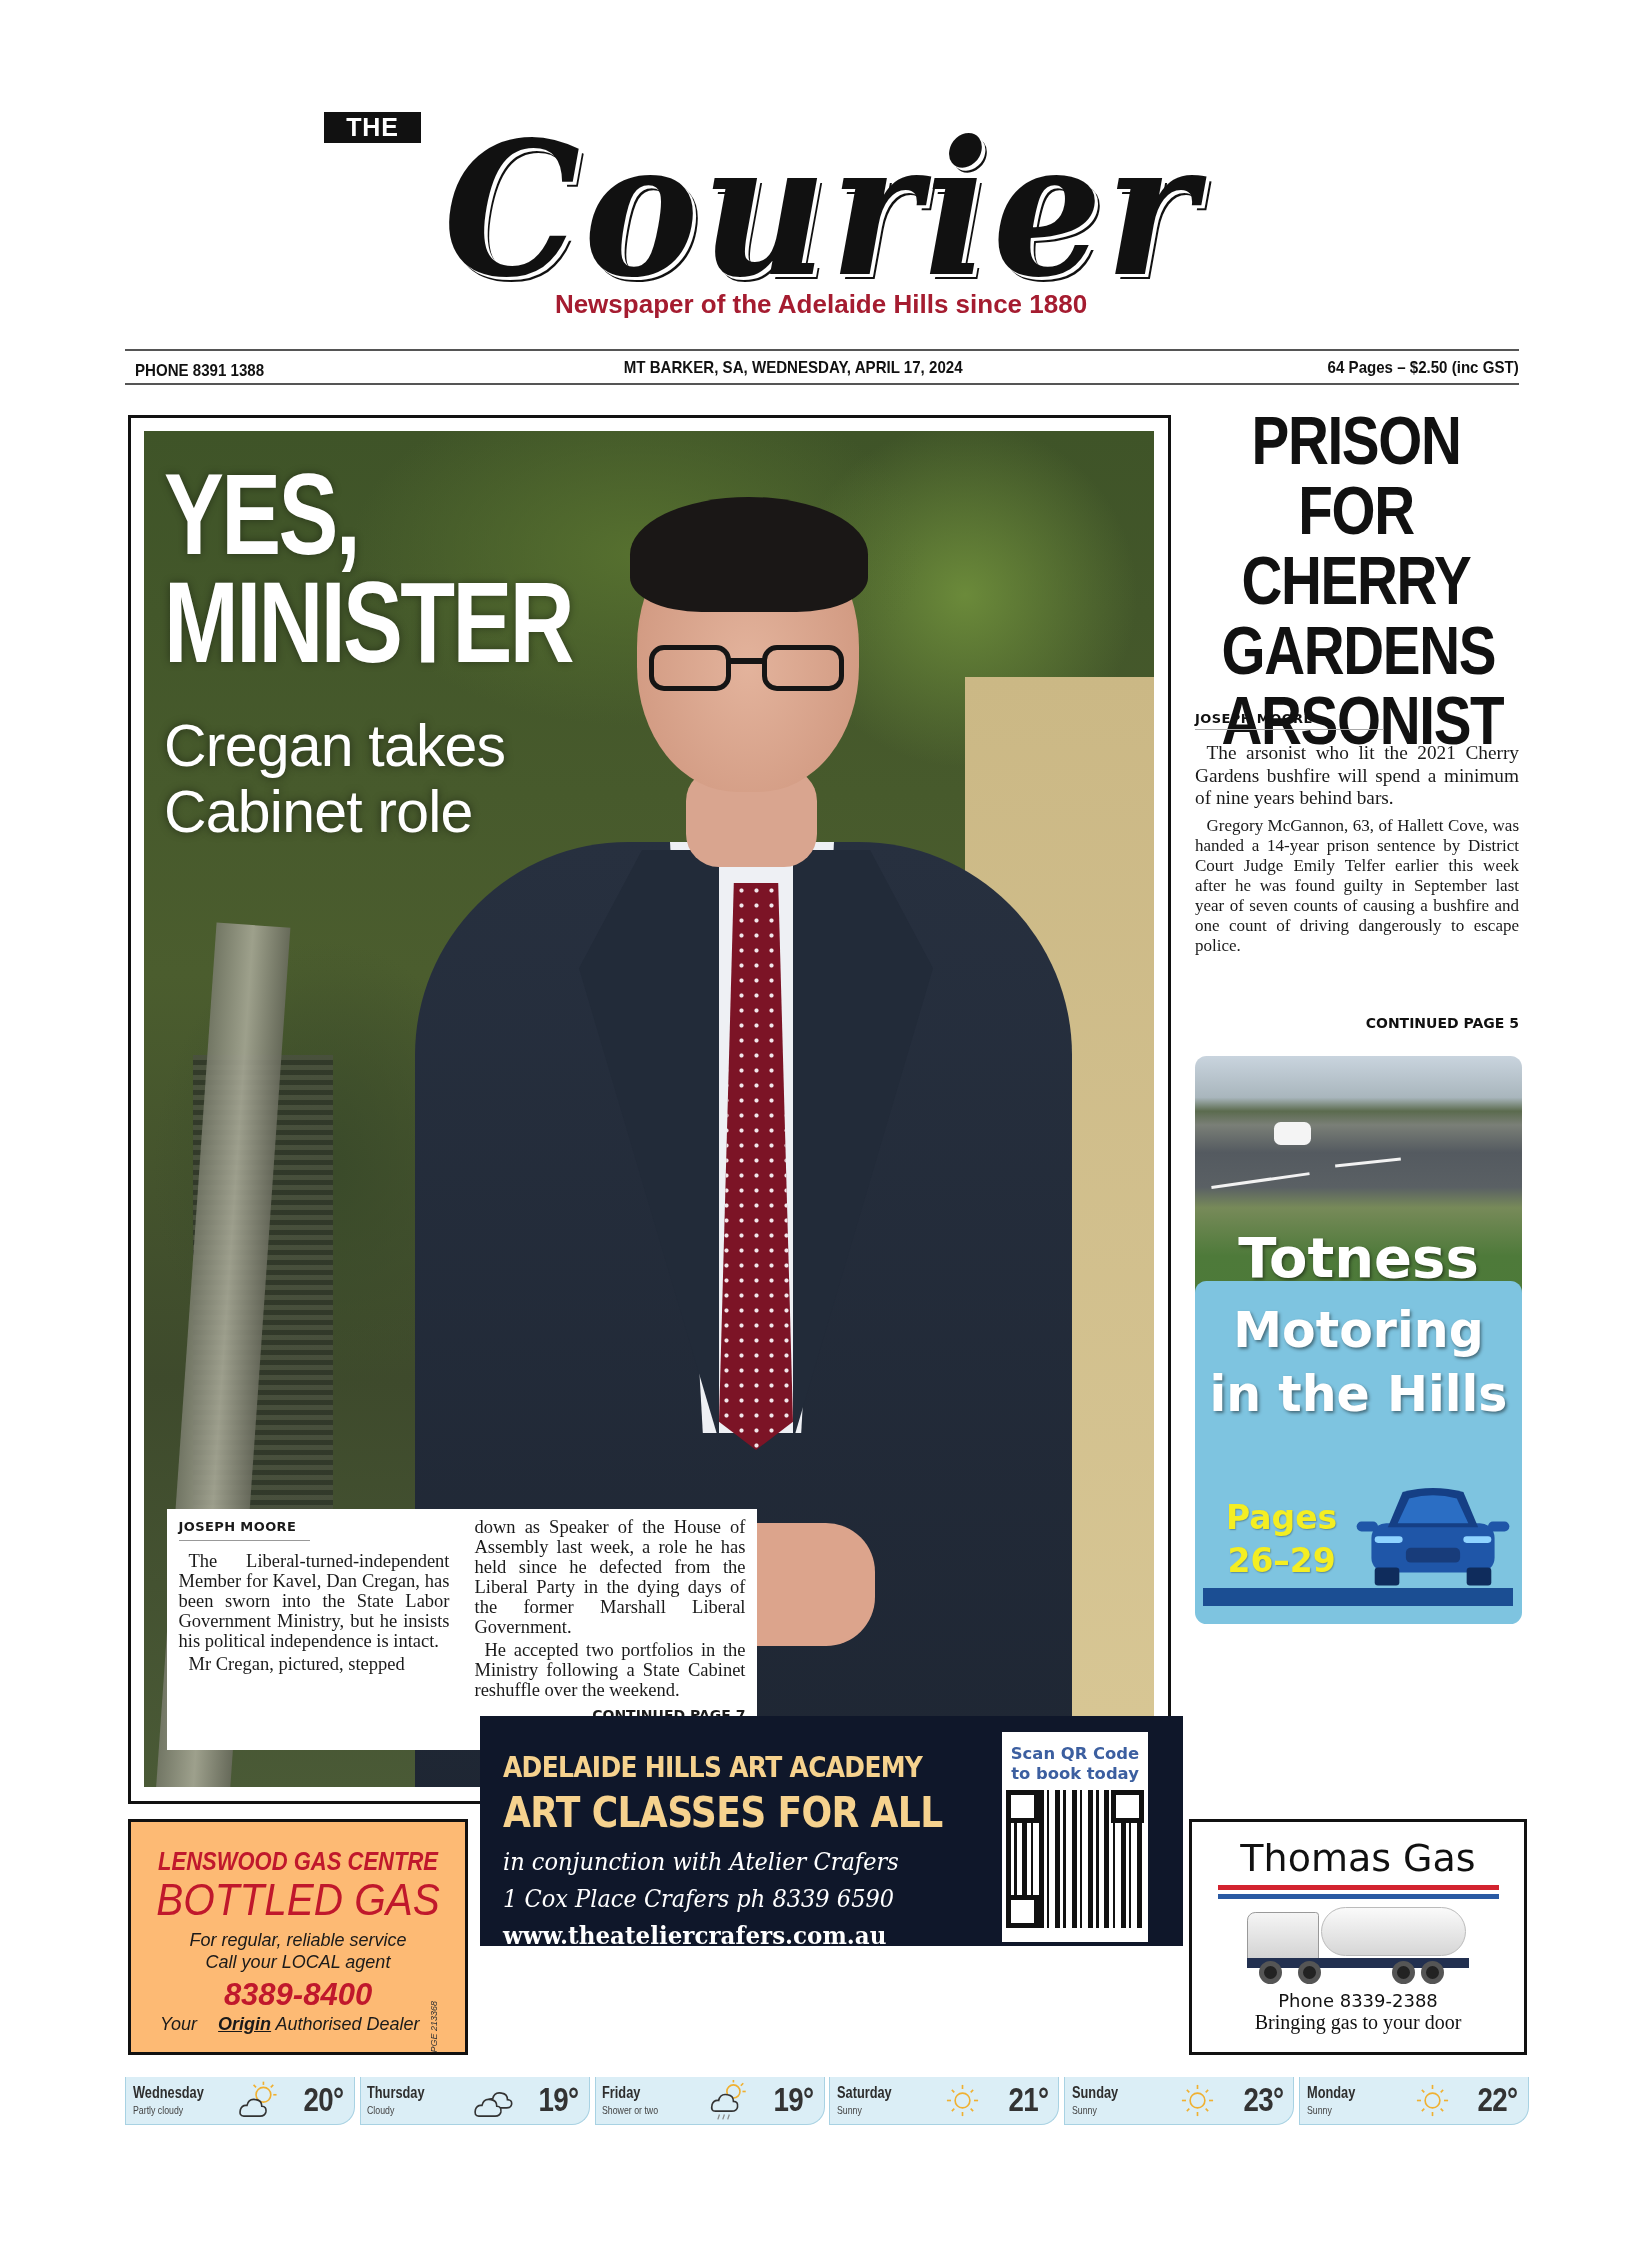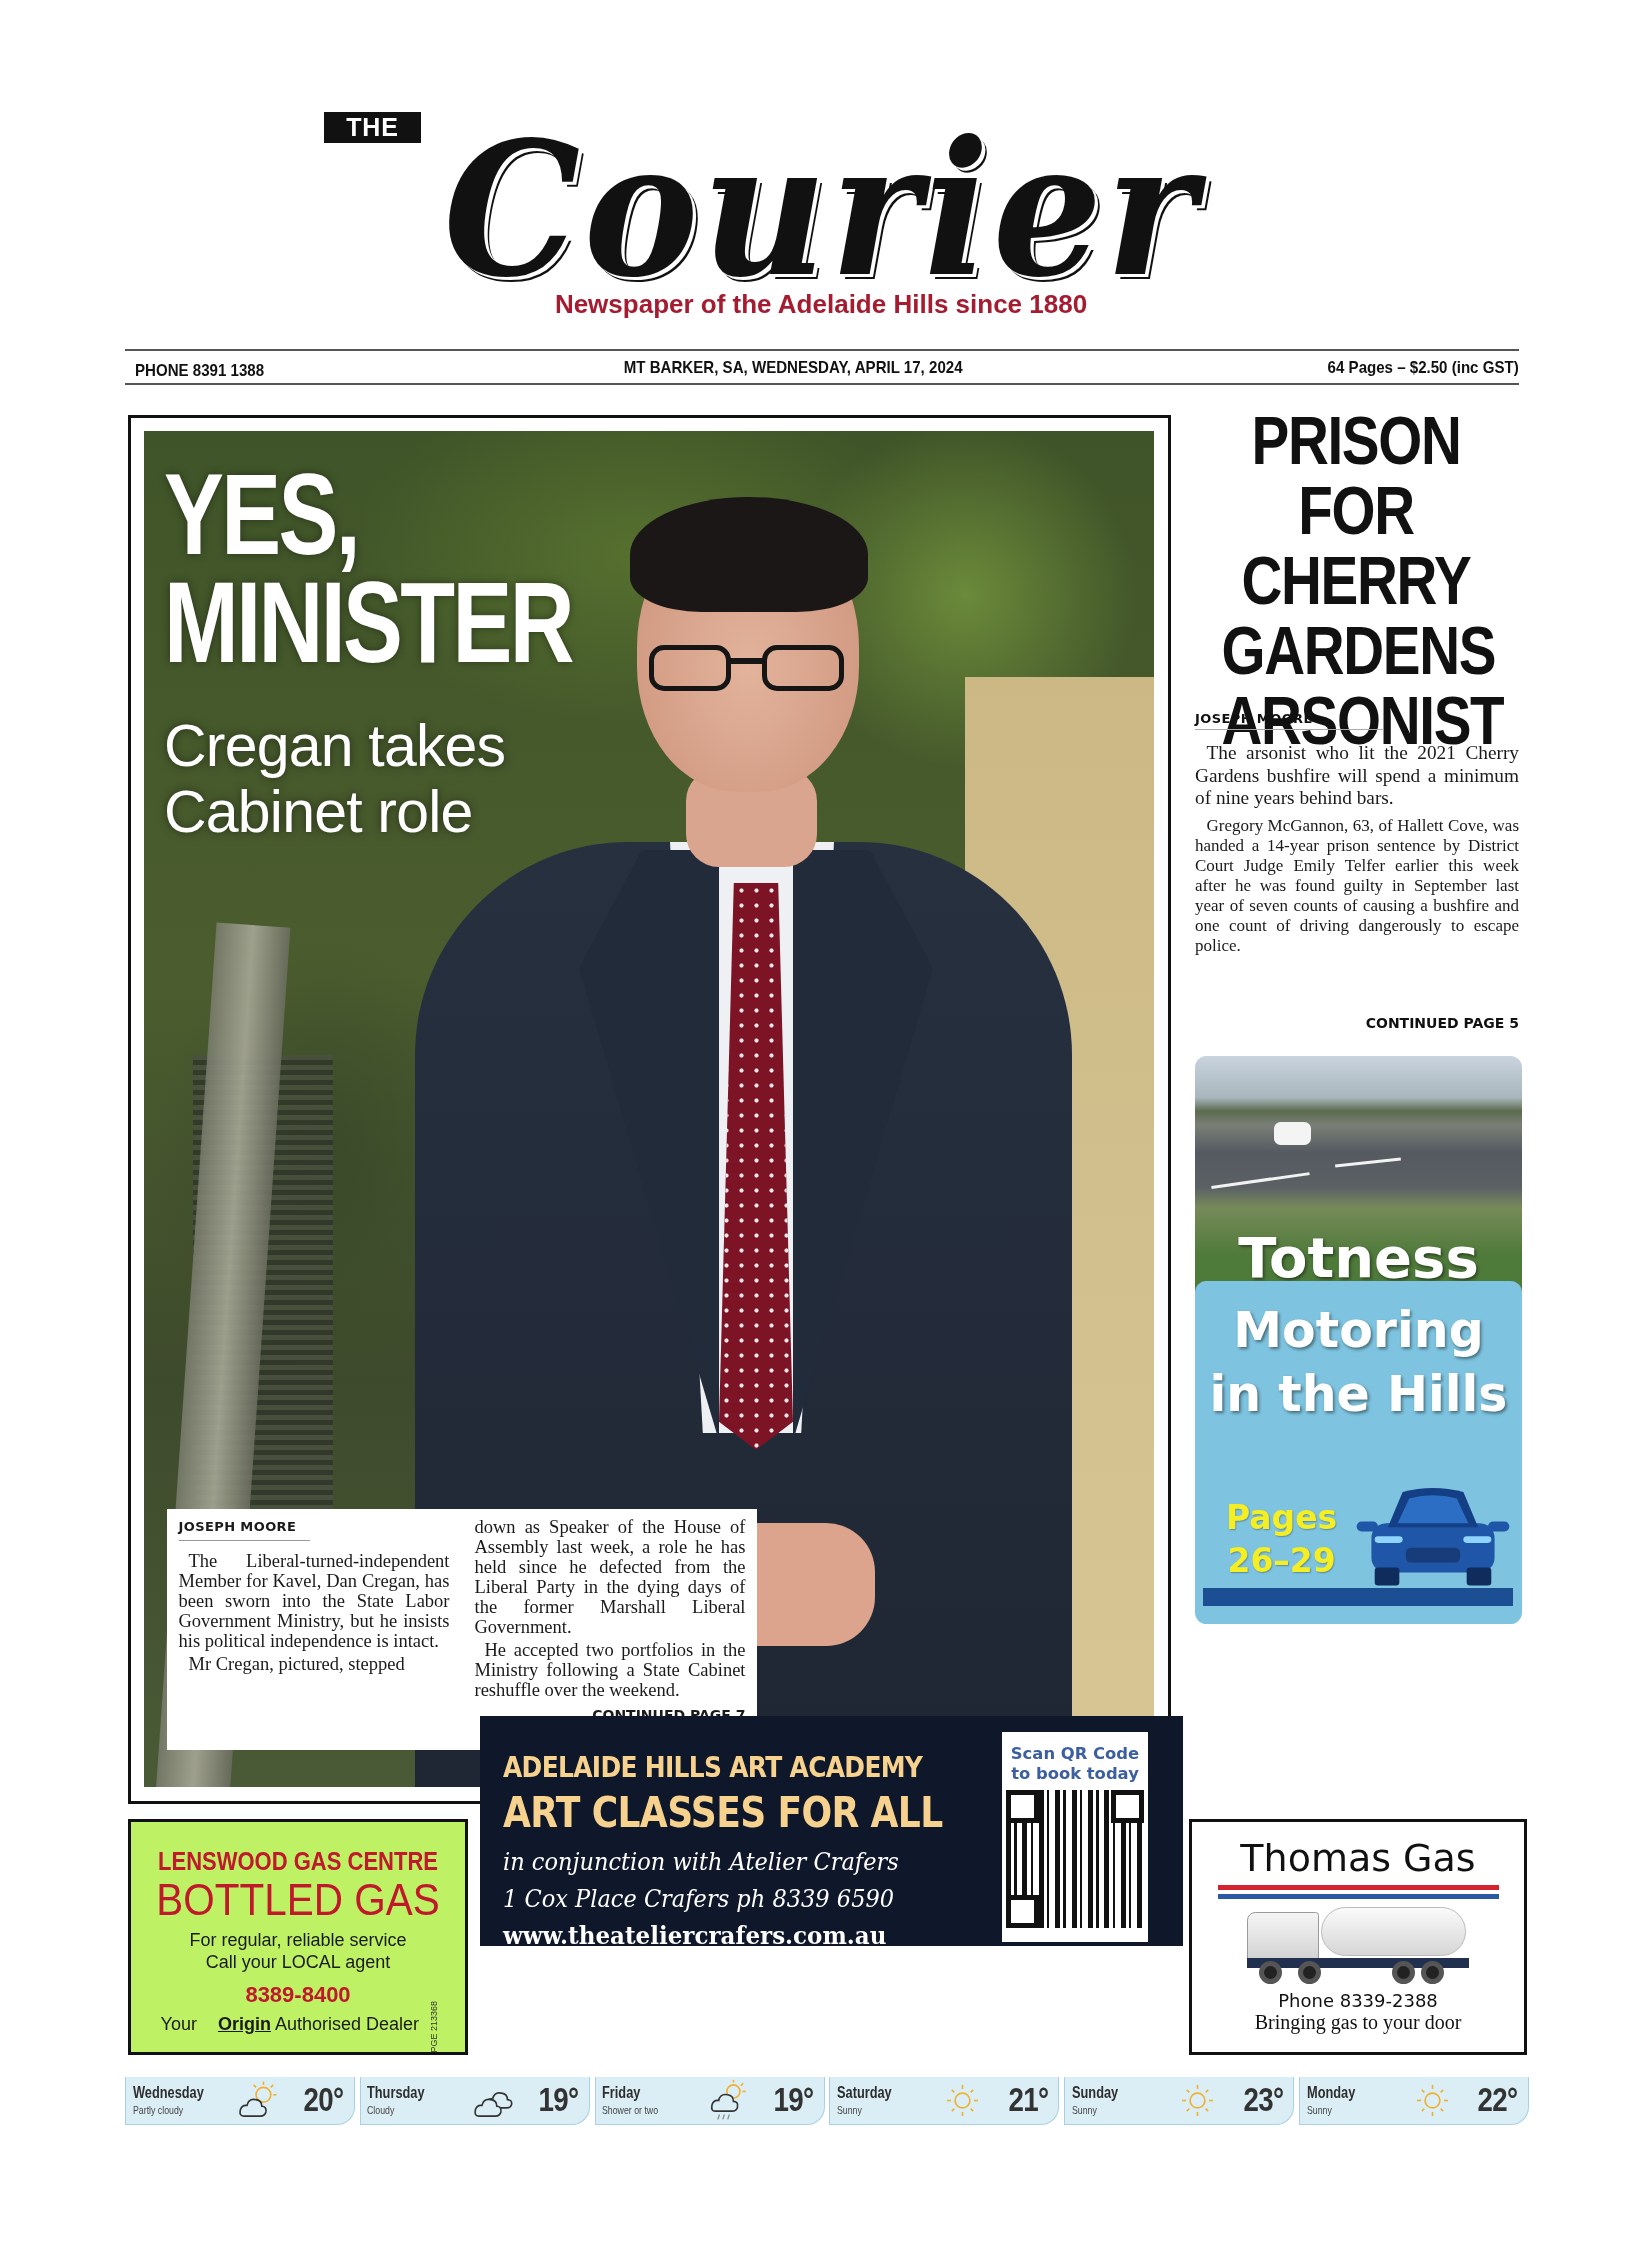--- a/index.html
+++ b/index.html
@@ -73,25 +73,25 @@
   .promo-totness .t1 { top: 171px; font-size: 56px; line-height: 61px; }
   .promo-totness .pages { top: 302px; font-size: 22px; color: #f4ee22; font-weight: bold; text-shadow: 0.8px 0.8px 1.6px rgba(0,0,0,0.4); }
   .promo-motoring { top: 1281px; height: 343px; background: #7ec4e0; }
   .promo-motoring .t1 { top: 18px; font-size: 49px; line-height: 64px; }
   .motoring-pages { position: absolute; left: 31px; top: 215px; color: #f4ee22; font-family: "DejaVu Sans", sans-serif; font-weight: bold; font-size: 33px; line-height: 43px; text-align: center; text-shadow: 0.8px 0.8px 1.6px rgba(0,0,0,0.3); }
   .car-icon { position: absolute; left: 160px; top: 201px; width: 156px; height: 107px; }
   .ground { position: absolute; left: 8.2px; bottom: 18px; width: 310px; height: 18px; background: #1b4e93; }
 
   
   .ad { position: absolute; top: 1819px; height: 236px; }
-  .ad-lenswood { left: 128px; width: 340px; border: 3.3px solid #111; background: #bef264; text-align: center; }
+  .ad-lenswood { left: 128px; width: 340px; border: 3.3px solid #111; background: #fdba74; text-align: center; font-style: italic; }
   .ad-lenswood .l1 { margin-top: 25px; color: #c0182c; font-weight: bold; font-size: 25px; transform: scaleX(0.88); }
   .ad-lenswood .l2 { color: #c0182c; font-size: 44px; line-height: 48px; transform: scaleX(0.92); }
   .ad-lenswood .l3 { margin-top: 5px; font-size: 18px; line-height: 22px; color: #1a1a1a; }
-  .ad-lenswood .l4 { color: #c0182c; font-weight: bold; font-size: 22px; line-height: 38px; margin-top: 3.3px; }
+  .ad-lenswood .l4 { color: #c0182c; font-weight: bold; font-size: 31px; line-height: 38px; margin-top: 3.3px; }
   .ad-lenswood .l5 { font-size: 18px; color: #1a1a1a; margin-left: -16.4px; }
   .ad-lenswood .l5 u { font-weight: bold; margin-left: 16px; }
   .ad-lenswood .pge { position: absolute; right: 36px; top: 179px; font-size: 9px; transform: rotate(-90deg); transform-origin: right top; color: #333; white-space: nowrap; }
 
   .ad-art { left: 480px; width: 703px; height: 230px; top: 1716px; background: #0f172a; }
   .ad-art .a1 { position: absolute; left: 23px; top: 34px; color: #f6d28e; font-family: "DejaVu Sans", sans-serif; font-weight: bold; font-size: 29px; letter-spacing: -0.8px; transform: scaleX(0.86); transform-origin: left; white-space: nowrap; }
   .ad-art .a2 { position: absolute; left: 23px; top: 71px; color: #f6d28e; font-family: "DejaVu Sans", sans-serif; font-weight: bold; font-size: 43px; letter-spacing: -0.8px; transform: scaleX(0.84); transform-origin: left; white-space: nowrap; }
   .ad-art .a3 { position: absolute; left: 23px; top: 131px; color: #ffffff; font-family: "DejaVu Serif", serif; font-style: italic; font-size: 25px; white-space: nowrap; transform: scaleX(0.9); transform-origin: left; }
   .ad-art .a4 { position: absolute; left: 23px; top: 168px; color: #ffffff; font-family: "DejaVu Serif", serif; font-style: italic; font-size: 25px; white-space: nowrap; transform: scaleX(0.9); transform-origin: left; }
   .ad-art .a5 { position: absolute; left: 23px; top: 205px; color: #ffffff; font-family: "DejaVu Serif", serif; font-weight: bold; font-size: 25px; white-space: nowrap; transform: scaleX(0.92); transform-origin: left; }

